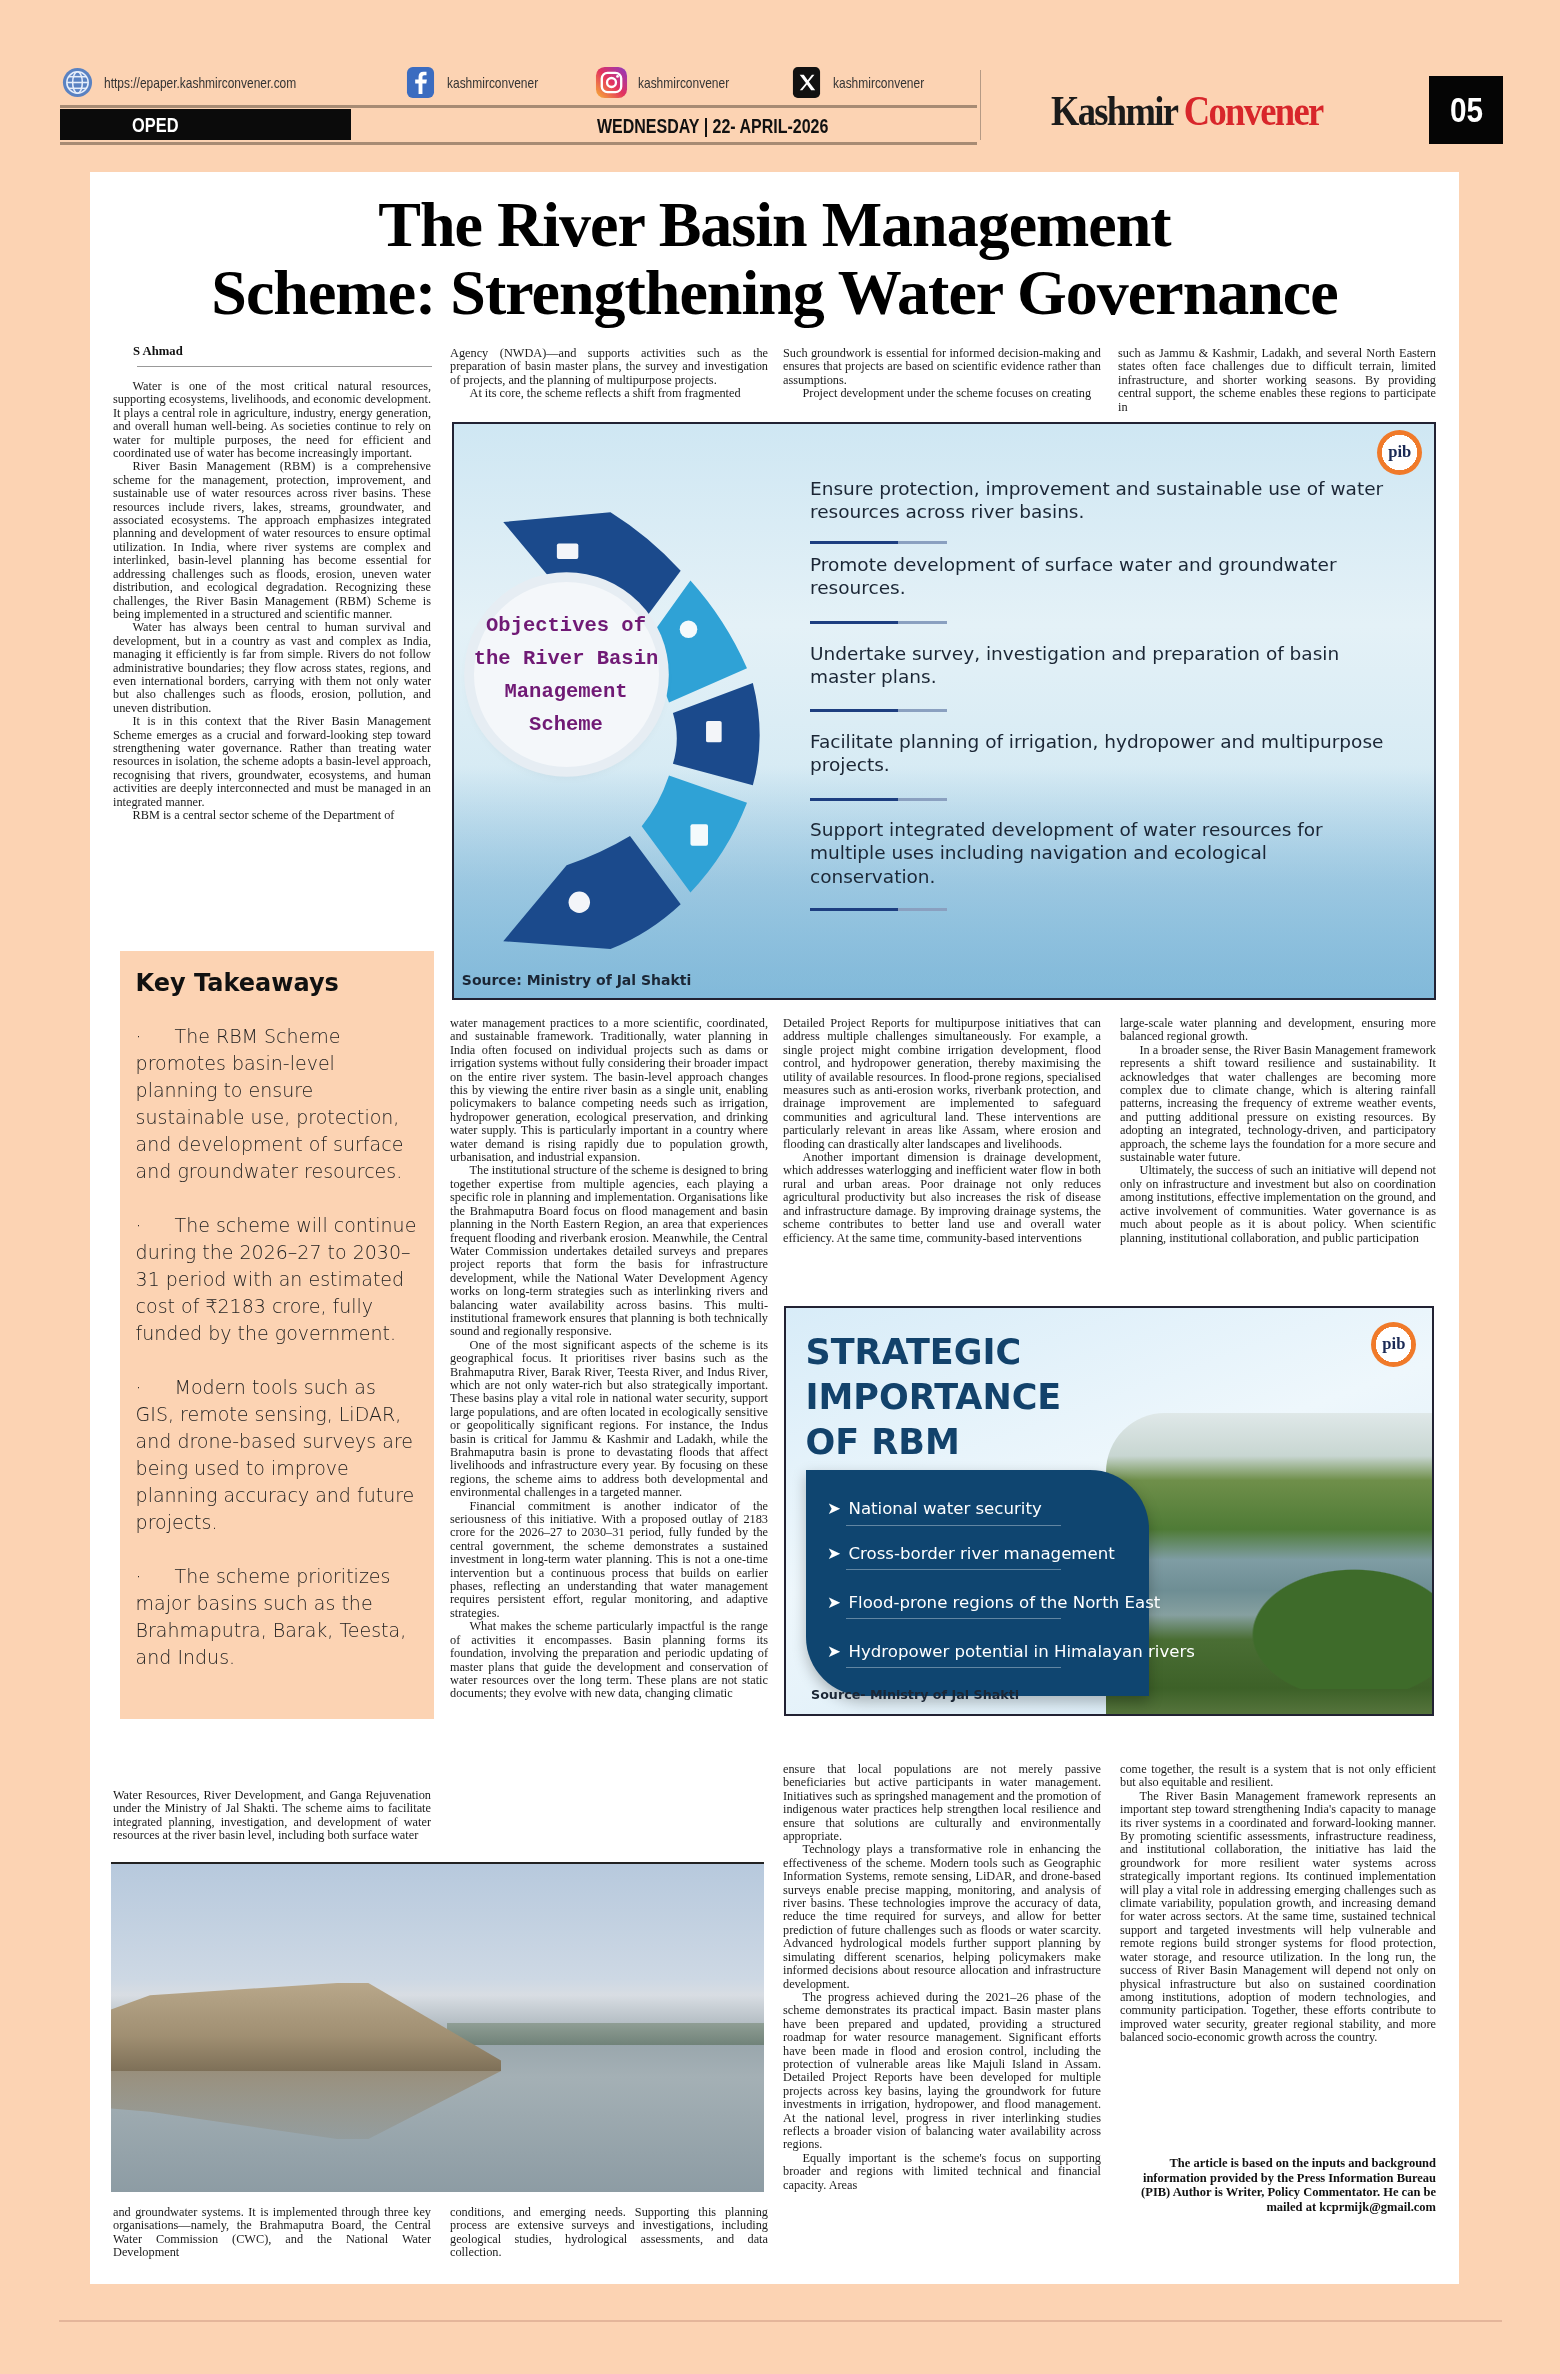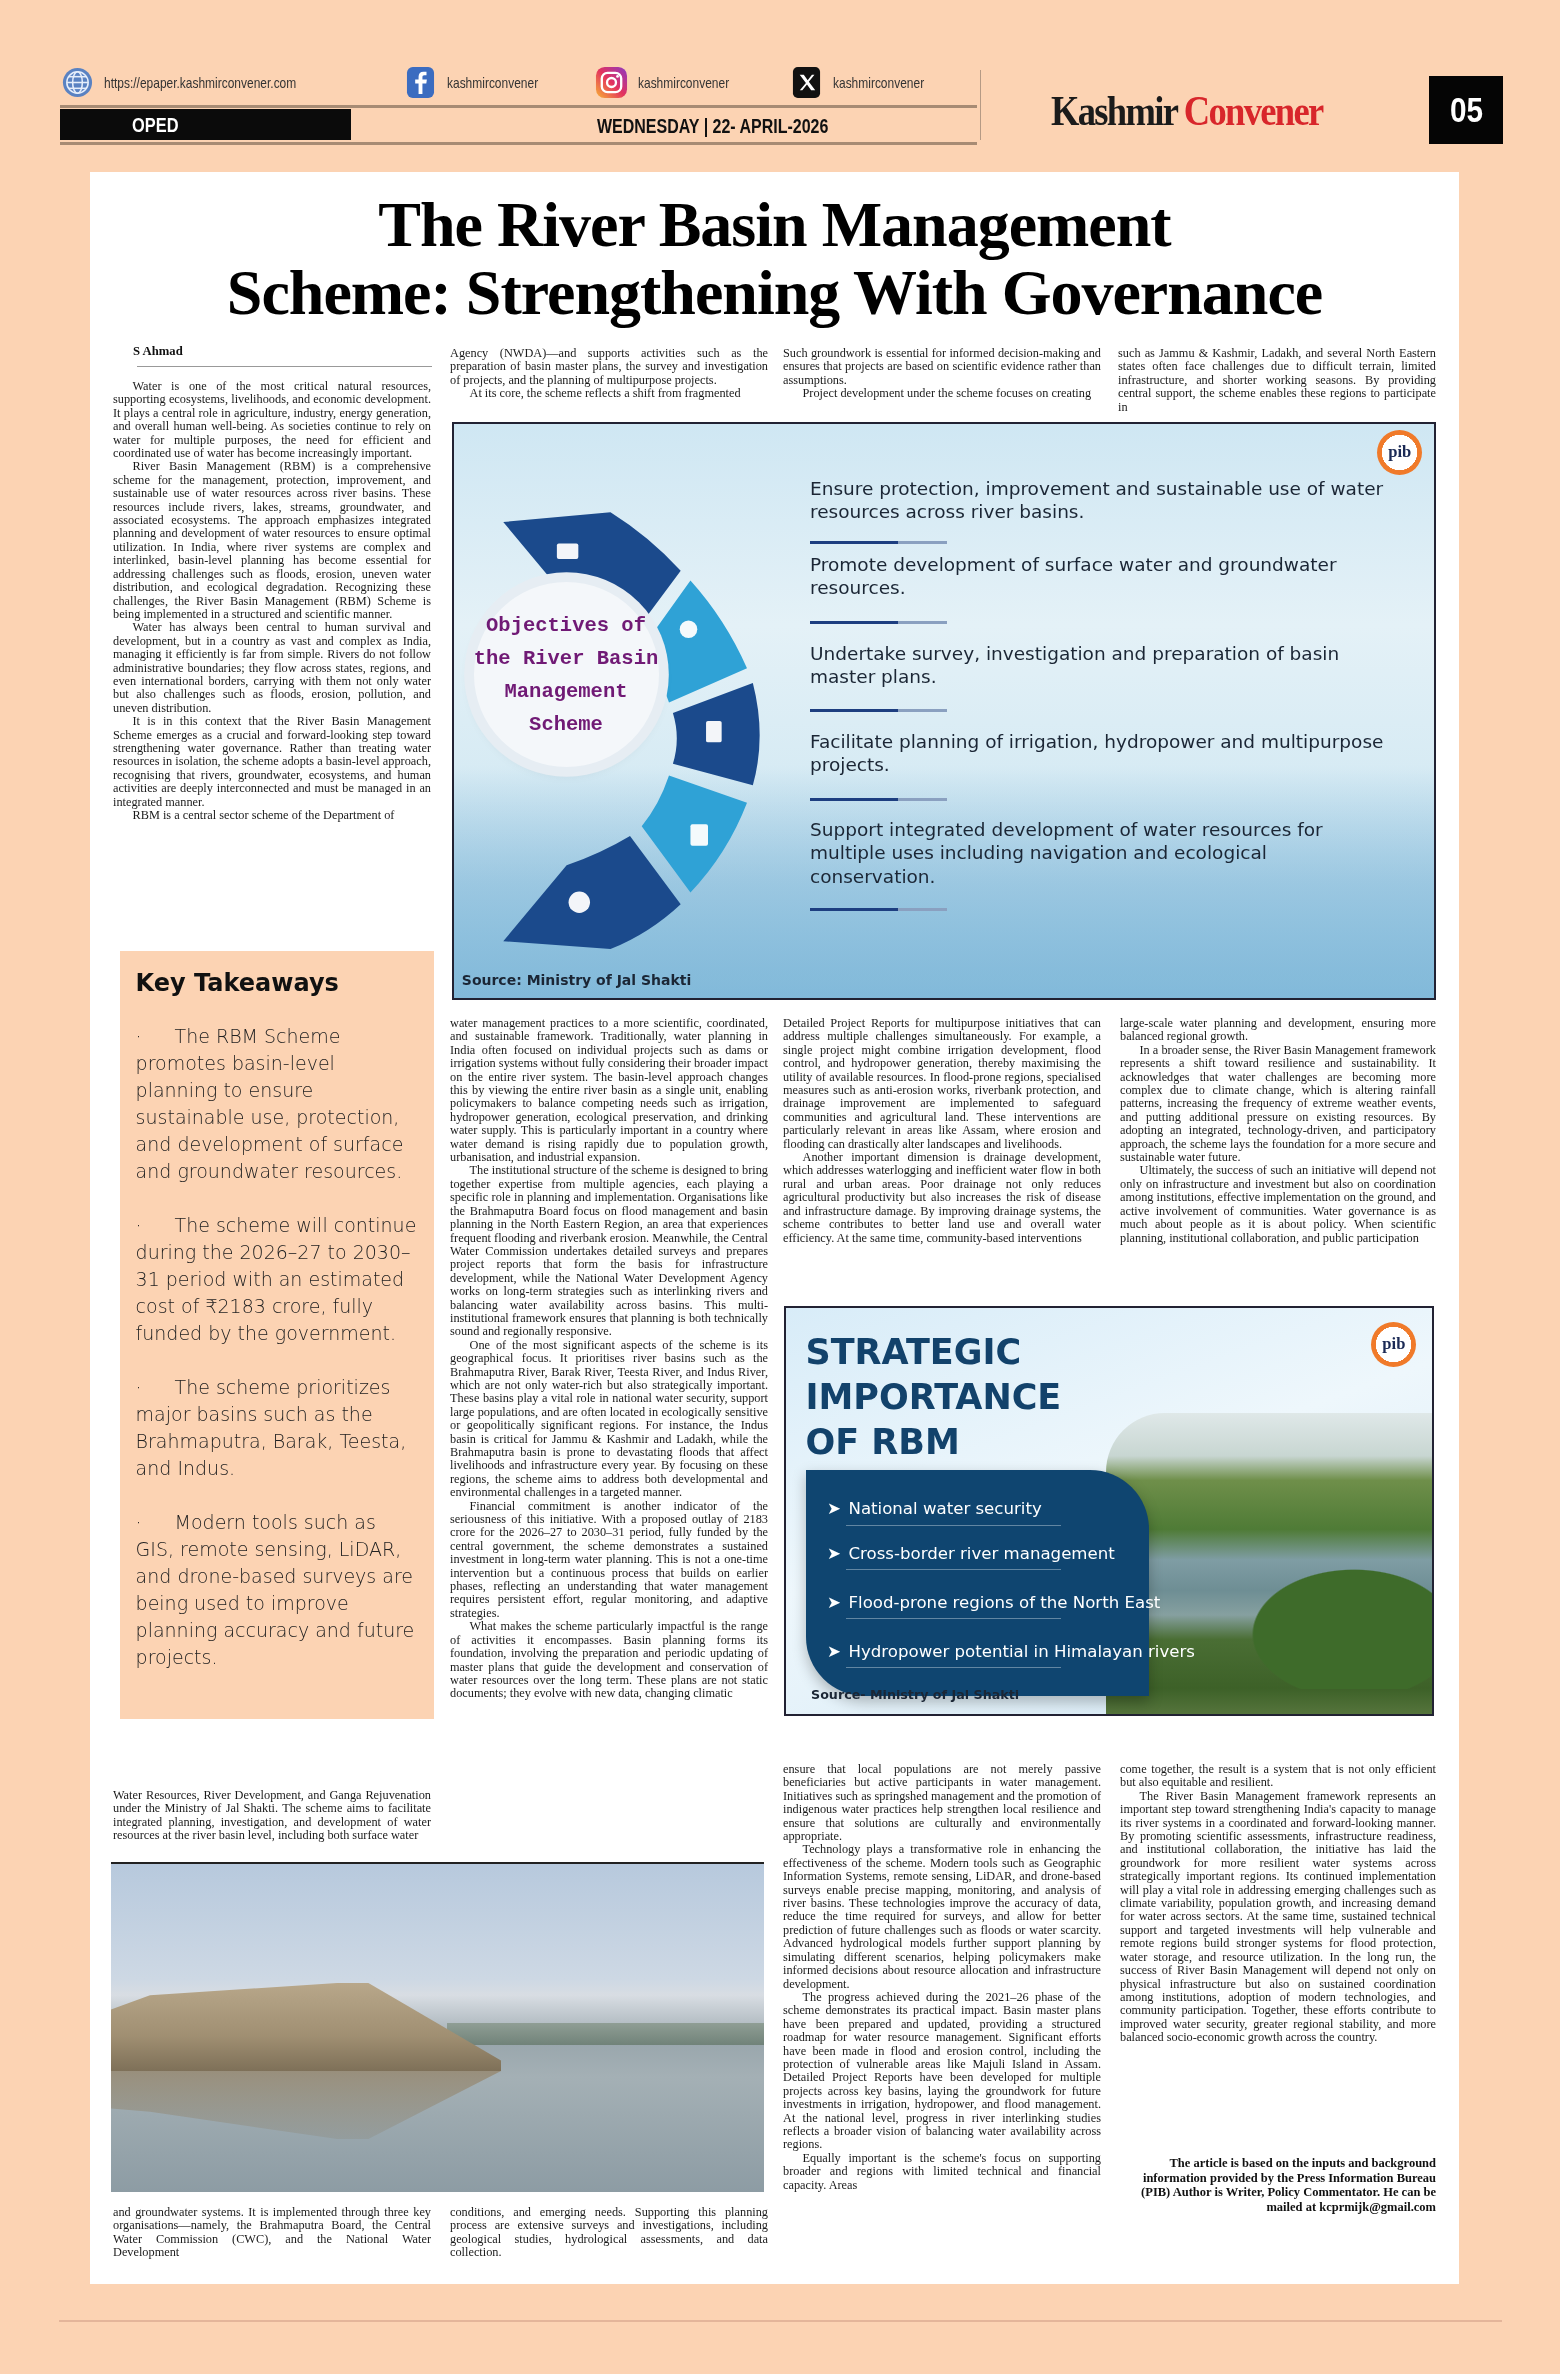--- a/index.html
+++ b/index.html
@@ -136,21 +136,21 @@
 <div class="hdr-vsep"></div>
 <div class="masthead">
   <span class="m1">Kashmir</span><span class="m2">Convener</span>
 </div>
 <div class="pagenum"><span>05</span></div>
 
 <div class="panel"></div>
 
 <div class="headline">
   <div>The River Basin Management</div>
-  <div>Scheme: Strengthening With Governance</div>
+  <div>Scheme: Strengthening Water Governance</div>
 </div>
 
 <div class="byline">S Ahmad</div>
 <div class="byline-rule"></div>
 
 <div class="col" style="top:380px; left:113px; width:318px;">
   <p>Water is one of the most critical natural resources, supporting ecosystems, livelihoods, and economic development. It plays a central role in agriculture, industry, energy generation, and overall human well-being. As societies continue to rely on water for multiple purposes, the need for efficient and coordinated use of water has become increasingly important.</p>
   <p>River Basin Management (RBM) is a comprehensive scheme for the management, protection, improvement, and sustainable use of water resources across river basins. These resources include rivers, lakes, streams, groundwater, and associated ecosystems. The approach emphasizes integrated planning and development of water resources to ensure optimal utilization. In India, where river systems are complex and interlinked, basin-level planning has become essential for addressing challenges such as floods, erosion, uneven water distribution, and ecological degradation. Recognizing these challenges, the River Basin Management (RBM) Scheme is being implemented in a structured and scientific manner.</p>
   <p>Water has always been central to human survival and development, but in a country as vast and complex as India, managing it efficiently is far from simple. Rivers do not follow administrative boundaries; they flow across states, regions, and even international borders, carrying with them not only water but also challenges such as floods, erosion, pollution, and uneven distribution.</p>
   <p>It is in this context that the River Basin Management Scheme emerges as a crucial and forward-looking step toward strengthening water governance. Rather than treating water resources in isolation, the scheme adopts a basin-level approach, recognising that rivers, groundwater, ecosystems, and human activities are deeply interconnected and must be managed in an integrated manner.</p>
@@ -208,22 +208,22 @@
   <div class="src1">Source: Ministry of Jal Shakti</div>
   <div class="pib" style="right:11.7px; top:5.9px;">
       <span>pib</span>
     </div>
 </div>
 
 <div class="takeaways">
   <h2>Key Takeaways</h2>
   <div class="item"><span class="dot">·</span><span>The RBM Scheme promotes basin-level planning to ensure sustainable use, protection, and development of surface and groundwater resources.</span></div>
   <div class="item"><span class="dot">·</span><span>The scheme will continue during the 2026–27 to 2030–31 period with an estimated cost of ₹2183 crore, fully funded by the government.</span></div>
+  <div class="item"><span class="dot">·</span><span>Modern tools such as GIS, remote sensing, LiDAR, and drone-based surveys are being used to improve planning accuracy and future projects.</span></div>
   <div class="item"><span class="dot">·</span><span>The scheme prioritizes major basins such as the Brahmaputra, Barak, Teesta, and Indus.</span></div>
-  <div class="item"><span class="dot">·</span><span>Modern tools such as GIS, remote sensing, LiDAR, and drone-based surveys are being used to improve planning accuracy and future projects.</span></div>
 </div>
 
 <div class="col" style="top:1017px; left:450px; width:318px;">
   <p class="noindent">water management practices to a more scientific, coordinated, and sustainable framework. Traditionally, water planning in India often focused on individual projects such as dams or irrigation systems without fully considering their broader impact on the entire river system. The basin-level approach changes this by viewing the entire river basin as a single unit, enabling policymakers to balance competing needs such as irrigation, hydropower generation, ecological preservation, and drinking water supply. This is particularly important in a country where water demand is rising rapidly due to population growth, urbanisation, and industrial expansion.</p>
   <p>The institutional structure of the scheme is designed to bring together expertise from multiple agencies, each playing a specific role in planning and implementation. Organisations like the Brahmaputra Board focus on flood management and basin planning in the North Eastern Region, an area that experiences frequent flooding and riverbank erosion. Meanwhile, the Central Water Commission undertakes detailed surveys and prepares project reports that form the basis for infrastructure development, while the National Water Development Agency works on long-term strategies such as interlinking rivers and balancing water availability across basins. This multi-institutional framework ensures that planning is both technically sound and regionally responsive.</p>
   <p>One of the most significant aspects of the scheme is its geographical focus. It prioritises river basins such as the Brahmaputra River, Barak River, Teesta River, and Indus River, which are not only water-rich but also strategically important. These basins play a vital role in national water security, support large populations, and are often located in ecologically sensitive or geopolitically significant regions. For instance, the Indus basin is critical for Jammu &amp; Kashmir and Ladakh, while the Brahmaputra basin is prone to devastating floods that affect livelihoods and infrastructure every year. By focusing on these regions, the scheme aims to address both developmental and environmental challenges in a targeted manner.</p>
   <p>Financial commitment is another indicator of the seriousness of this initiative. With a proposed outlay of     2183 crore for the 2026–27 to 2030–31 period, fully funded by the central government, the scheme demonstrates a sustained investment in long-term water planning. This is not a one-time intervention but a continuous process that builds on earlier phases, reflecting an understanding that water management requires persistent effort, regular monitoring, and adaptive strategies.</p>
   <p>What makes the scheme particularly impactful is the range of activities it encompasses. Basin planning forms its foundation, involving the preparation and periodic updating of master plans that guide the development and conservation of water resources over the long term. These plans are not static documents; they evolve with new data, changing climatic</p>
 </div>
 

